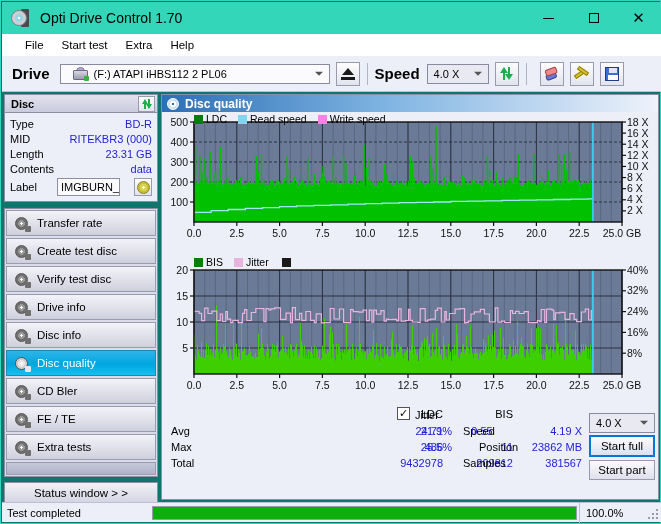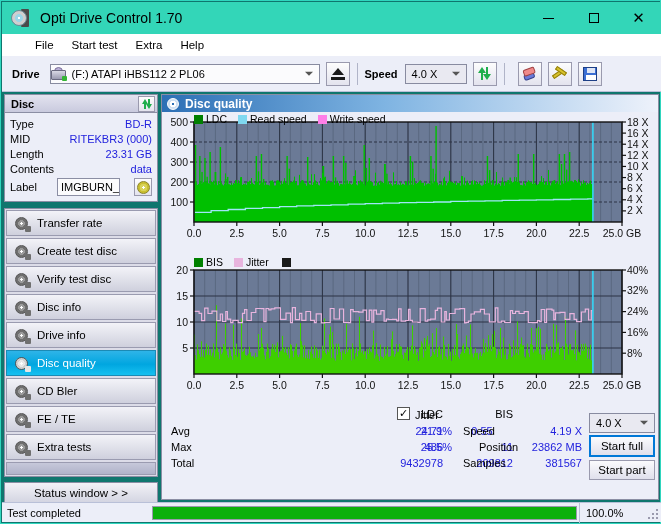--- a/index.html
+++ b/index.html
@@ -31,40 +31,40 @@
     margin-left:8px;font-size:14px;color:#000;font-family:"Liberation Sans",sans-serif;
   }
   .wbtns{position:absolute;right:0;top:0;height:32px;display:flex;}
   .wbtn{width:45px;height:32px;display:flex;align-items:center;justify-content:center;
         font-size:15px;color:#000;font-family:"DejaVu Sans",sans-serif;}
   .wbtn .min{width:11px;height:1px;background:#000;display:block;}
   .wbtn .max{width:10px;height:10px;border:1px solid #000;display:block;box-sizing:border-box;}
   
   .menubar{
     position:absolute;left:1px;top:33px;width:659px;height:22px;
-    background:#fff;display:flex;align-items:center;padding-left:24px;box-sizing:border-box;
+    background:#fff;display:flex;align-items:center;padding-left:14px;box-sizing:border-box;
   }
   .menuitem{padding:2px 9px;font-size:11.5px;color:#000;}
   
   .toolbar{
     position:absolute;left:1px;top:55px;width:659px;height:36px;
     background:#eceef8;display:flex;align-items:center;box-sizing:border-box;
     border-bottom:1px solid #b9c0d8;
   }
-  .tb-label{font-size:11px;font-weight:bold;color:#000;margin-left:10px;}
+  .tb-label{font-size:15px;font-weight:bold;color:#000;margin-left:10px;}
   .combo{
     height:20px;border:1px solid #888ba0;background:#fbfbfd;box-sizing:border-box;
     display:flex;align-items:center;font-size:11px;color:#000;position:relative;
   }
   .combo .cb-arrow{
     position:absolute;right:6px;top:50%;transform:translateY(-55%);
     width:0;height:0;border-left:4px solid transparent;border-right:4px solid transparent;
     border-top:4px solid #555;
   }
-  #drive-combo{margin-left:10px;width:270px;padding-left:0;}
+  #drive-combo{margin-left:10px;width:270px;padding-left:12px;}
   .drive-ico{width:16px;height:14px;position:relative;margin-right:5px;flex:none;}
   .drive-ico .body{position:absolute;left:0;top:3px;width:15px;height:10px;background:linear-gradient(#d8d8e4,#9a9ab0);border:1px solid #6a6a80;box-sizing:border-box;border-radius:1px;}
   .drive-ico .dsk{position:absolute;left:3px;top:0px;width:9px;height:9px;border-radius:50%;background:#b9aed6;border:1px solid #7a6f9a;box-sizing:border-box;}
   .drive-ico .grn{position:absolute;right:0;bottom:0;width:5px;height:5px;background:#35b535;border-radius:1px;}
   .drv-txt{white-space:nowrap;overflow:hidden;}
   .tbtn{
     width:24px;height:24px;border:1px solid #9a9aae;background:linear-gradient(#fdfdfd,#e3e3ee);
     box-sizing:border-box;display:flex;align-items:center;justify-content:center;margin-left:6px;
   }
   .sep{width:1px;height:22px;background:#b0b4c8;margin:0 7px;}
@@ -328,28 +328,28 @@
             <span class="d"></span>
             <span class="sp"></span>
           </span>
         <span>Verify test disc</span>
       </div>
       <div class="navbtn">
         <span class="nico">
             <span class="d"></span>
             <span class="sp"></span>
           </span>
-        <span>Disc info</span>
+        <span>Drive info</span>
       </div>
       <div class="navbtn">
         <span class="nico">
             <span class="d"></span>
             <span class="sp"></span>
           </span>
-        <span>Drive info</span>
+        <span>Disc info</span>
       </div>
       <div class="navbtn active">
         <span class="nico">
             <span class="d"></span>
             <span class="sp"></span>
           </span>
         <span>Disc quality</span>
       </div>
       <div class="navbtn">
         <span class="nico">

